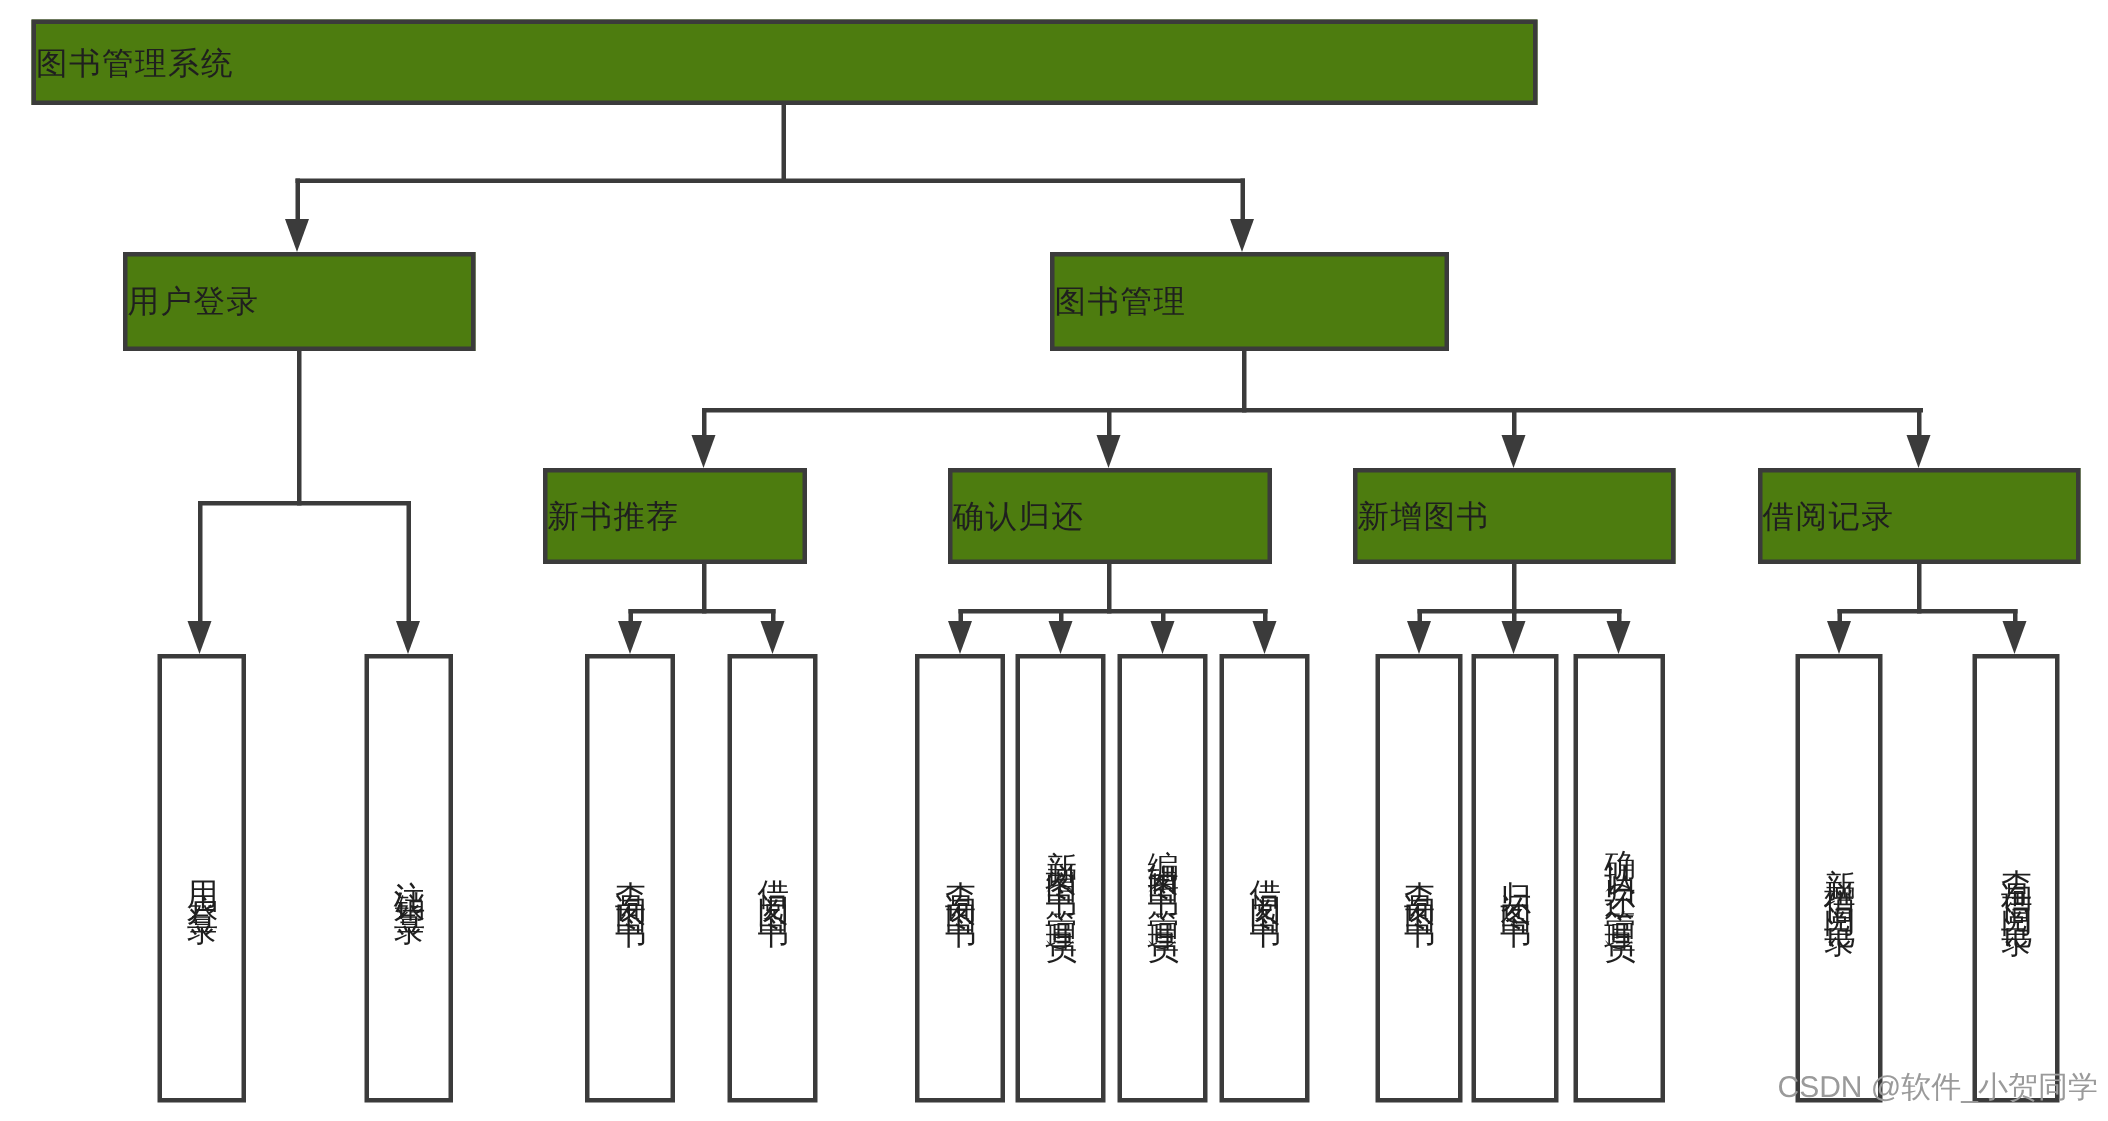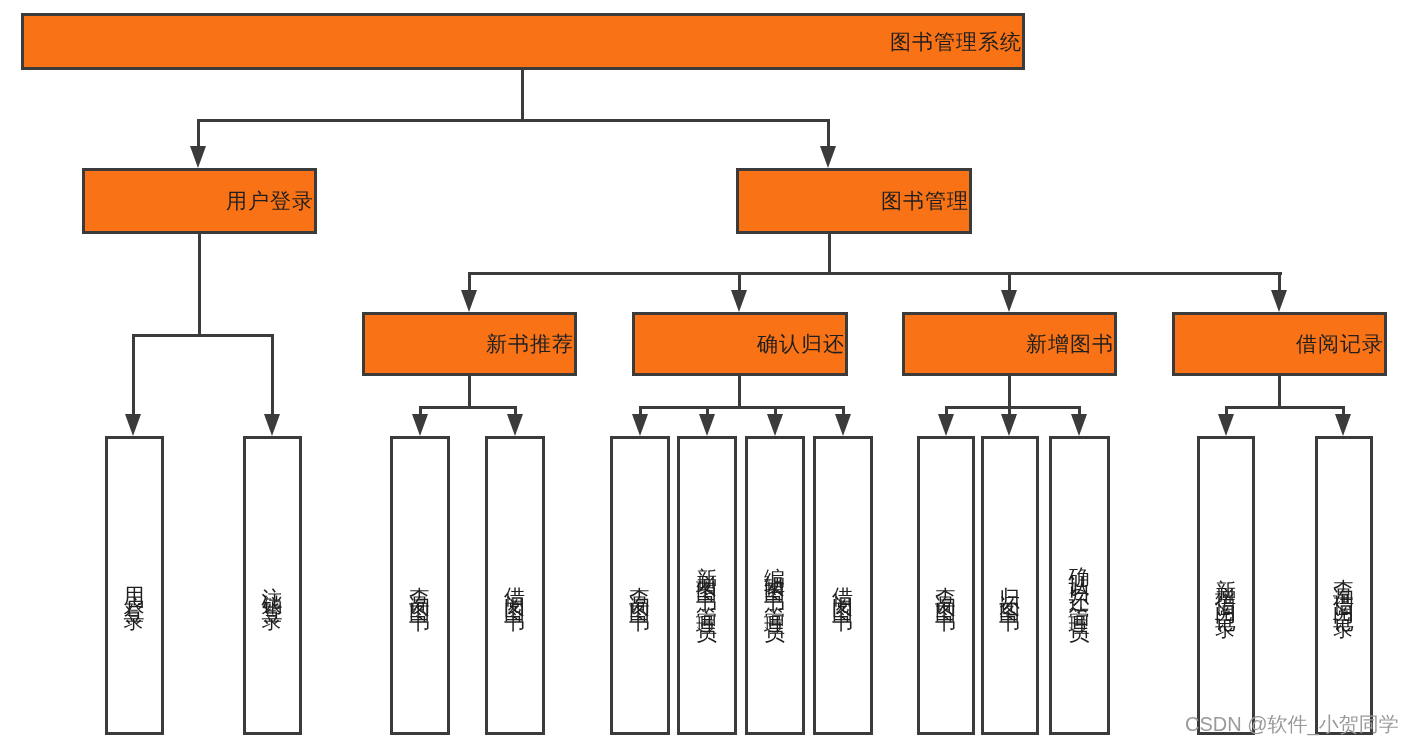--- a/index.html
+++ b/index.html
@@ -14,22 +14,22 @@
     position:relative;
     width:1405px;height:747px;
     background:var(--bg);
     overflow:hidden;
   }
   
   .node{
     position:absolute;
     box-sizing:border-box;
     border:3px solid var(--line);
-    background:#f97316;
-    display:flex;align-items:center;justify-content:flex-end;
+    background:#4d7c0f;
+    display:flex;align-items:center;justify-content:flex-start;
   }
   .node .lbl{
     font-size:21px;
     color:var(--text);
     letter-spacing:1px;
     white-space:nowrap;
   }
   .leaf{
     position:absolute;
     box-sizing:border-box;
@@ -75,21 +75,21 @@
   <div class="vl" style="left:521px;top:69px;height:53px;"></div>
   <div class="hl" style="left:197px;top:119px;width:633px;"></div>
   <div class="vl" style="left:197px;top:119px;height:32px;"></div>
   <div class="arrow" style="left:190px;top:146px;"></div>
   <div class="vl" style="left:827px;top:119px;height:32px;"></div>
   <div class="arrow" style="left:820px;top:146px;"></div>
 
   <div class="node" style="left:82px;top:168px;width:235px;height:66px;">
     <span class="lbl">用户登录</span>
   </div>
-  <div class="node" style="left:736px;top:168px;width:236px;height:66px;">
+  <div class="node" style="left:700px;top:168px;width:266px;height:66px;">
     <span class="lbl">图书管理</span>
   </div>
 
   <div class="vl" style="left:198px;top:234px;height:103px;"></div>
   <div class="hl" style="left:132px;top:334px;width:142px;"></div>
   <div class="vl" style="left:132px;top:334px;height:84px;"></div>
   <div class="arrow" style="left:125px;top:414px;"></div>
   <div class="vl" style="left:271px;top:334px;height:84px;"></div>
   <div class="arrow" style="left:264px;top:414px;"></div>
 
@@ -97,21 +97,21 @@
   <div class="hl" style="left:468px;top:272px;width:814px;"></div>
   <div class="vl" style="left:468px;top:272px;height:22px;"></div>
   <div class="arrow" style="left:461px;top:290px;"></div>
   <div class="vl" style="left:738px;top:272px;height:22px;"></div>
   <div class="arrow" style="left:731px;top:290px;"></div>
   <div class="vl" style="left:1008px;top:272px;height:22px;"></div>
   <div class="arrow" style="left:1001px;top:290px;"></div>
   <div class="vl" style="left:1278px;top:272px;height:22px;"></div>
   <div class="arrow" style="left:1271px;top:290px;"></div>
 
-  <div class="node" style="left:362px;top:312px;width:215px;height:64px;">
+  <div class="node" style="left:362px;top:312px;width:176px;height:64px;">
     <span class="lbl">新书推荐</span>
   </div>
   <div class="node" style="left:632px;top:312px;width:216px;height:64px;">
     <span class="lbl">确认归还</span>
   </div>
   <div class="node" style="left:902px;top:312px;width:215px;height:64px;">
     <span class="lbl">新增图书</span>
   </div>
   <div class="node" style="left:1172px;top:312px;width:215px;height:64px;">
     <span class="lbl">借阅记录</span>

